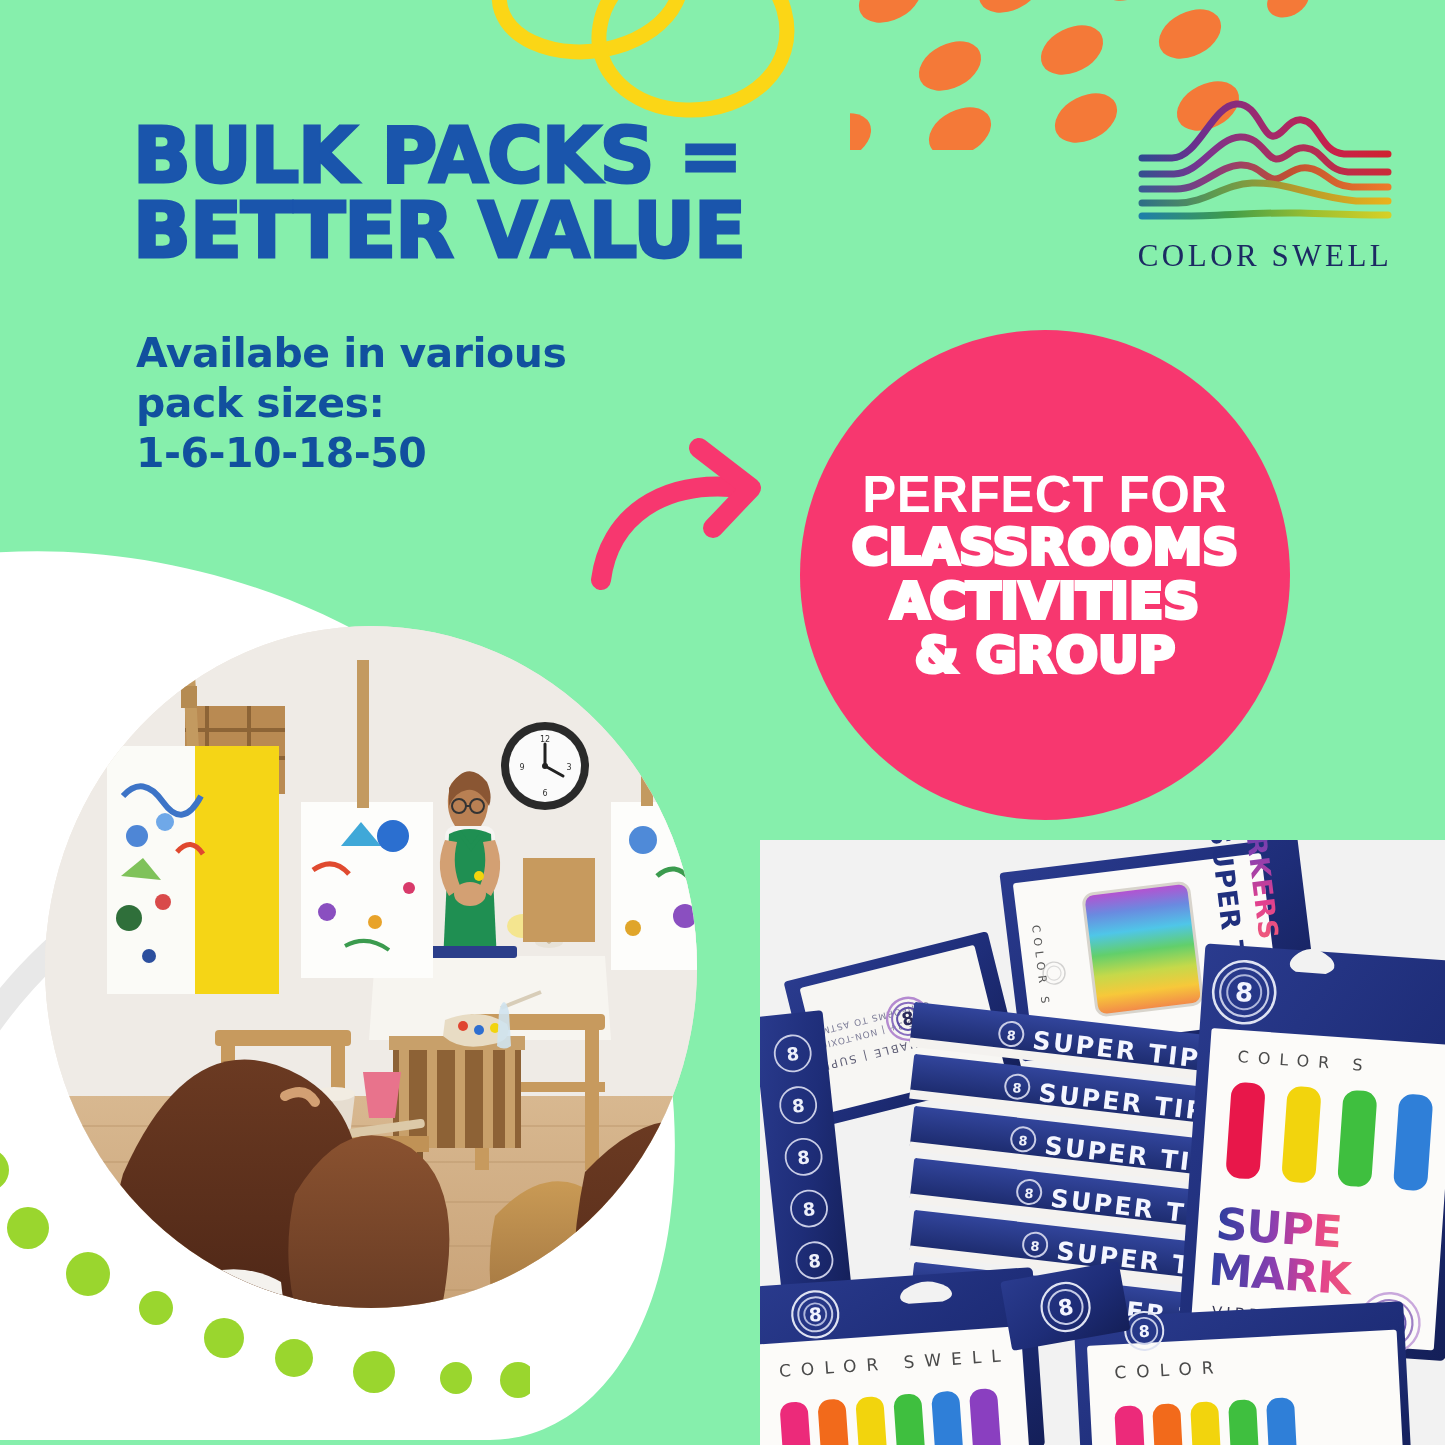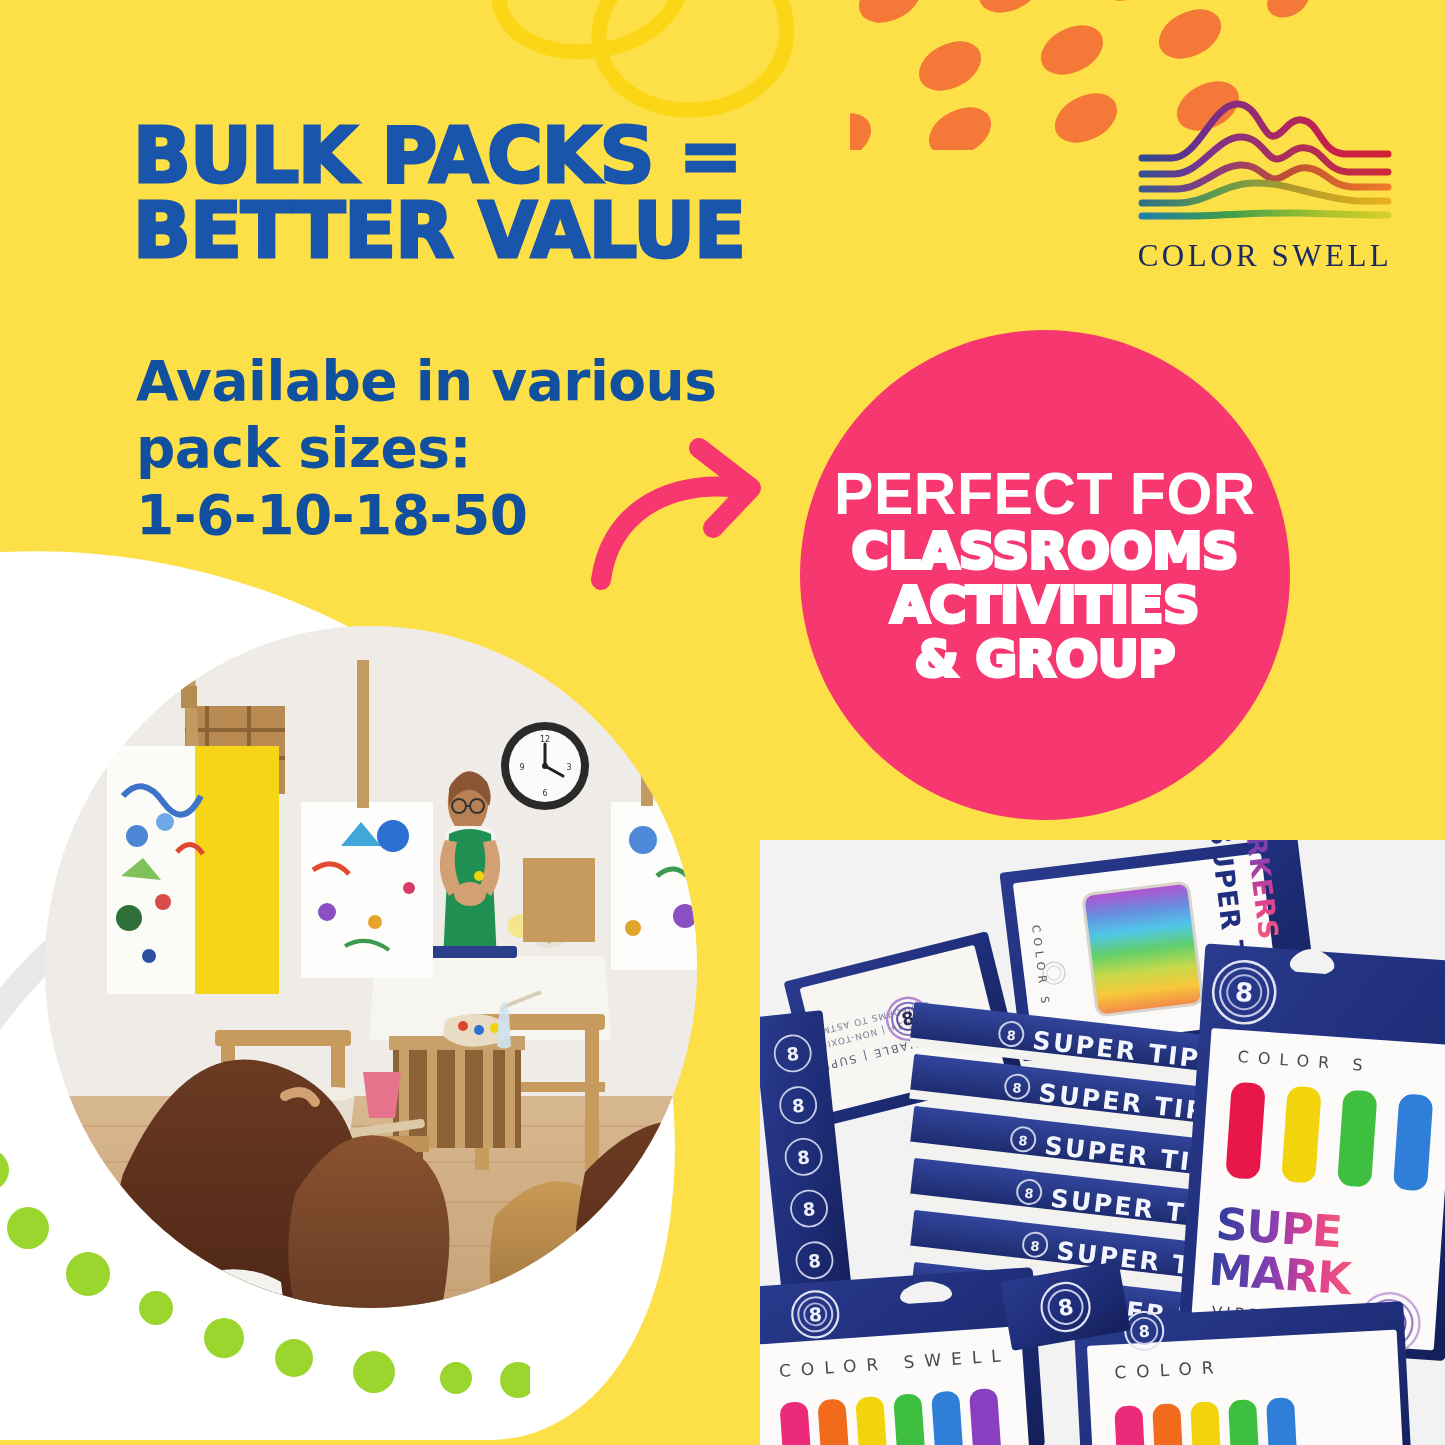--- a/index.html
+++ b/index.html
@@ -3,21 +3,21 @@
 <meta charset="utf-8">
 <style>
   html,body{margin:0;padding:0;}
   body{
     width:1445px;height:1445px;
     background:#f0f0f0;
     font-family:"Liberation Sans",sans-serif;
     overflow:hidden;
     position:relative;
   }
-  #stage{position:absolute;inset:0;overflow:hidden;background:#fde047;text-decoration:underline;}
+  #stage{position:absolute;inset:0;overflow:hidden;background:#86efac;text-decoration:underline;}
 
   
   .deco{position:absolute;pointer-events:none;}
   #yellow-scribble{left:480px;top:-52px;width:380px;height:180px;}
   #orange-dots{left:850px;top:-30px;width:600px;height:180px;}
 
   
   #headline{
     position:absolute;left:133px;top:118px;width:680px;
   }
@@ -26,24 +26,24 @@
     font-weight:bold;
     font-size:76px;
     line-height:0.99;
     letter-spacing:-1px;
     color:#1a55ac;
     -webkit-text-stroke:3px #1a55ac;
     paint-order:stroke fill;
     white-space:nowrap;
   }
   #subcopy{
-    position:absolute;left:136px;top:348px;width:640px;
+    position:absolute;left:136px;top:328px;width:640px;
     font-family:"DejaVu Sans",sans-serif;
     font-weight:bold;
-    font-size:55px;
+    font-size:41px;
     line-height:1.22;
     color:#11509e;
     letter-spacing:-0.5px;
   }
   #subcopy div{white-space:nowrap;}
 
   
   #logo{position:absolute;left:1120px;top:96px;width:290px;height:185px;}
   #logo svg{display:block;}
   #logo-wordmark{
@@ -60,21 +60,21 @@
   #pink-badge{
     position:absolute;left:800px;top:330px;width:490px;height:490px;
     border-radius:50%;
     background:#f7376f;
     display:flex;flex-direction:column;align-items:center;justify-content:center;
     text-align:center;
   }
   #badge-line1{
     font-family:"Liberation Sans",sans-serif;
     font-weight:bold;
-    font-size:59px;
+    font-size:51px;
     letter-spacing:0.5px;
     color:#ffffff;
     line-height:1.0;
   }
   .badge-big{
     font-family:"DejaVu Sans",sans-serif;
     font-weight:bold;
     font-size:50px;
     line-height:1.08;
     color:#ffffff;

